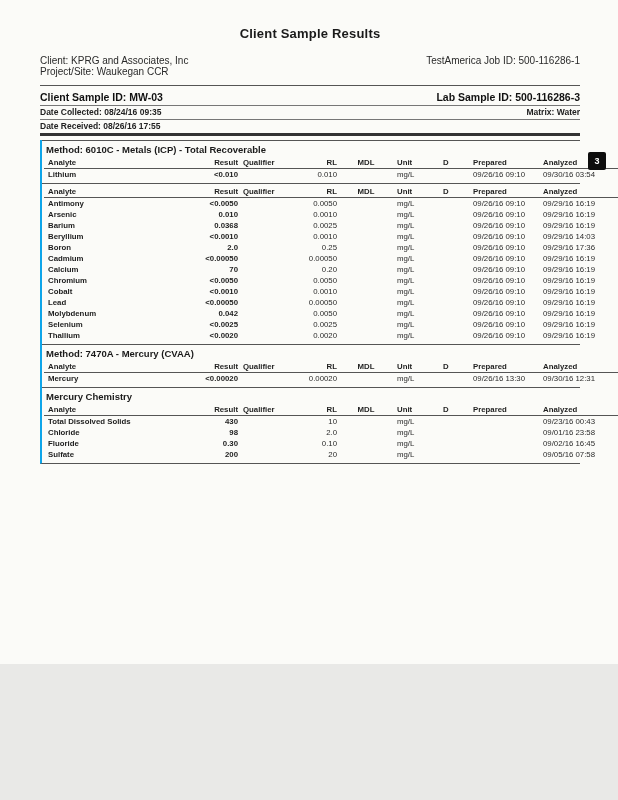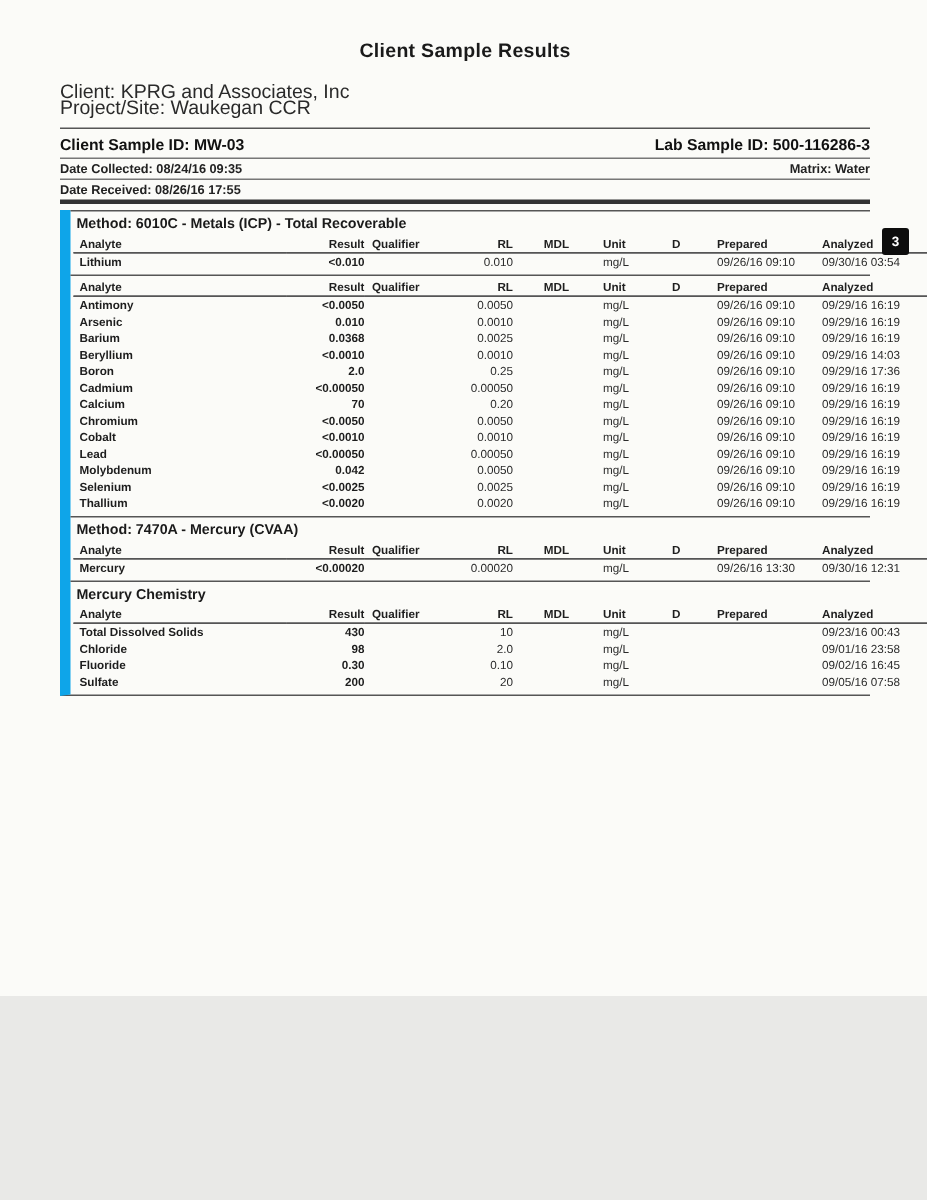--- a/index.html
+++ b/index.html
@@ -1,26 +1,26 @@
 <!DOCTYPE html>
 <html><head>
 <meta charset="utf-8">
 <style>
   html,body{margin:0;padding:0;}
   body{width:618px;height:800px;background:#e9e9e7;font-family:"Liberation Sans",sans-serif;}
   .sheet{position:relative;width:618px;height:664px;background:#fbfbf8;color:#222;overflow:hidden;}
   .content{padding:26px 38px 0 40px;}
   h1.title{margin:0 0 14px 0;text-align:center;font-size:13px;font-weight:bold;color:#1a1a1a;letter-spacing:.2px;}
-  .hdr{display:flex;justify-content:space-between;font-size:13px;line-height:11px;color:#2a2a2a;margin-bottom:8px;}
+  .hdr{display:flex;justify-content:space-between;font-size:10px;line-height:11px;color:#2a2a2a;margin-bottom:8px;}
   .rule{border-top:1px solid #555;margin:2px 0 4px 0;}
   .sample .s-row{display:flex;justify-content:space-between;align-items:baseline;padding:1px 0 2px 0;border-bottom:1px solid #777;gap:16px;}
   .sample .s-row.last{border-bottom:3px solid #333;}
   .big{font-size:10.5px;font-weight:bold;color:#111;}
   .bold{font-weight:bold;font-size:8.5px;color:#222;}
-  #sections{margin-top:4px;border-left:7px solid #0ea5e9;border-bottom:1px solid #555;}
+  #sections{margin-top:4px;border-left:2px solid #0ea5e9;border-bottom:1px solid #555;}
   .section{border-top:1px solid #555;padding:2px 0 3px 2px;}
   .method{font-size:9.5px;font-weight:bold;color:#1a1a1a;padding:1px 0 2px 2px;}
   table{width:100%;border-collapse:collapse;table-layout:fixed;}
   th,td{font-size:7.8px;line-height:11px;padding:0;white-space:nowrap;overflow:hidden;color:#2b2b2b;}
   thead th{font-weight:bold;border-bottom:1px solid #555;color:#1f1f1f;}
   .c-analyte{width:138px;text-align:left;padding-left:4px;}
   .c-result{width:52px;text-align:right;}
   .c-qual{width:38px;text-align:left;padding-left:5px;}
   .c-rl{width:56px;text-align:right;}
   .c-mdl{width:34px;text-align:center;padding-left:12px;}
@@ -42,20 +42,21 @@
 
 <div class="sheet">
   <div class="content">
     <h1 class="title">Client Sample Results</h1>
 
     <div class="hdr">
       <div class="hdr-left">
         <div>Client: KPRG and Associates, Inc</div>
         <div>Project/Site: Waukegan CCR</div>
       </div>
+      <div class="hdr-right">TestAmerica Job ID: 500-116286-1</div>
     </div>
 
     <div class="rule"></div>
 
     <div class="sample">
       <div class="s-row">
         <div class="big">Client Sample ID: MW-03</div>
         <div class="big">Lab Sample ID: 500-116286-3</div>
       </div>
       <div class="s-row">

